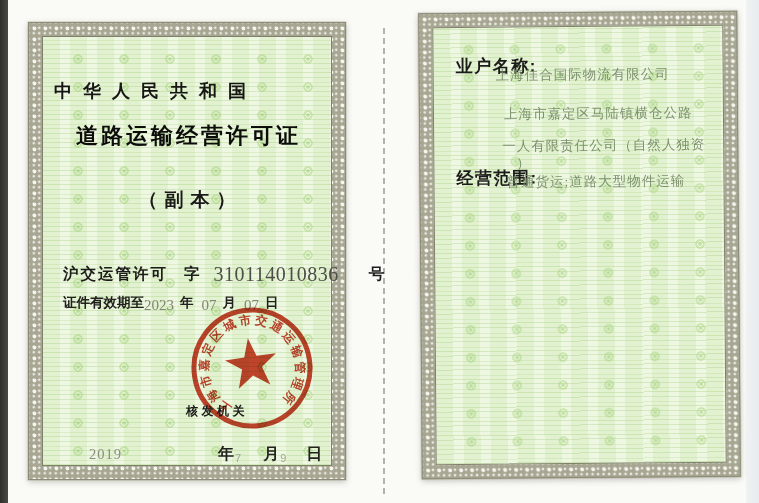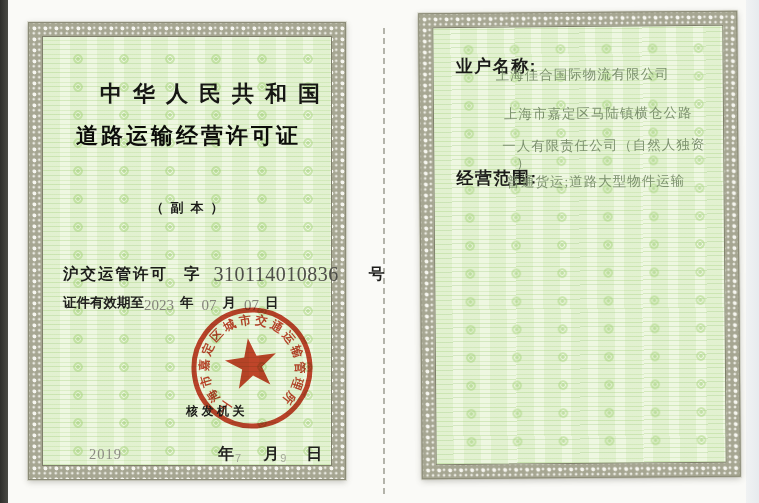--- a/index.html
+++ b/index.html
@@ -37,28 +37,28 @@
       radial-gradient(circle,rgba(150,202,106,.5) 1.4px,rgba(150,202,106,0) 2.2px),
       repeating-linear-gradient(90deg,rgba(152,204,106,.14) 0 17px,rgba(152,204,106,0) 17px 27px),
       repeating-linear-gradient(0deg,rgba(148,200,102,.30) 0 1px,rgba(0,0,0,0) 1px 4px,rgba(148,200,102,.20) 4px 5px,rgba(0,0,0,0) 5px 9.5px,rgba(128,184,92,.24) 9.5px 10.5px,rgba(0,0,0,0) 10.5px 14px);
     background-size:46px 28px,46px 28px,auto,auto;
     background-position:12px 8px,12px 8px,0 0,0 0;
   }
   .stitch{position:absolute;left:383px;top:28px;height:466px;width:0;
     border-left:2px dashed rgba(120,120,108,.55);}
   
   .abs{position:absolute;}
-  .country{left:0;right:0;top:42px;text-align:right;
+  .country{left:0;right:8px;top:42px;text-align:left;
     font-family:"Liberation Serif","DejaVu Serif",serif;
-    font-size:22px;font-weight:700;letter-spacing:11px;text-indent:11px;color:#161614;}
+    font-size:18px;font-weight:700;letter-spacing:11px;text-indent:11px;color:#161614;}
   .doc-title{left:0;right:0;top:84px;text-align:center;
     font-size:22px;font-weight:900;letter-spacing:3px;text-indent:3px;color:#0c0c0a;}
-  .copy{left:0;right:0;top:162px;text-align:center;
+  .copy{left:0;right:0;top:150px;text-align:center;
     font-family:"Liberation Serif","DejaVu Serif",serif;
-    font-size:13px;font-weight:700;letter-spacing:7px;text-indent:7px;color:#1a1a18;}
+    font-size:19px;font-weight:700;letter-spacing:7px;text-indent:7px;color:#1a1a18;}
   .license-row{left:20px;top:224px;font-size:15.5px;font-weight:700;color:#1c1c1a;white-space:nowrap;}
   .lic-prefix{letter-spacing:2px;margin-top:47px;}
   .lic-zi{margin-left:16px;}
   .lic-num{margin-left:14px;font-family:"Liberation Serif","DejaVu Serif",serif;
     font-weight:400;font-size:20px;color:#4e4e49;letter-spacing:.5px;
     display:inline-block;transform:translateY(2px);}
   .lic-suffix{margin-left:30px;}
   .valid-row{left:20px;top:257px;font-size:13.5px;font-weight:700;color:#20201e;white-space:nowrap;}
   .v-val{font-family:"Liberation Serif","DejaVu Serif",serif;font-weight:400;
     font-size:15px;color:#84847a;display:inline-block;transform:translateY(3px);}

